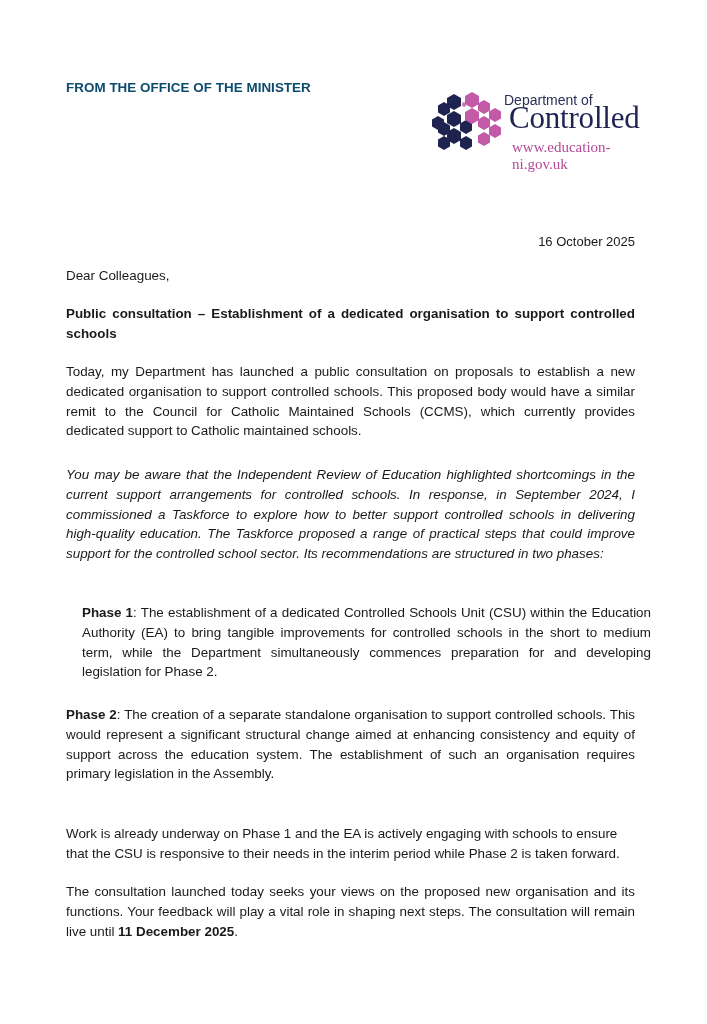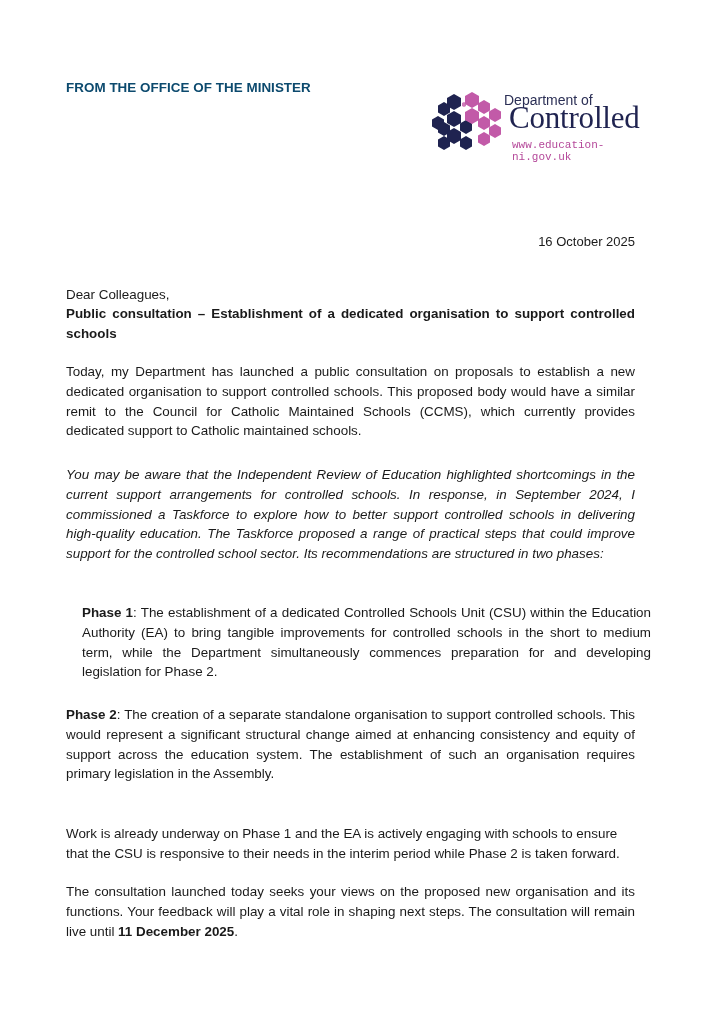--- a/index.html
+++ b/index.html
@@ -57,39 +57,39 @@
       top: 8px;
       font-size: 31px;
       font-family: "Liberation Serif", serif;
       color: #1f2350;
       letter-spacing: -0.2px;
     }
     .logo .url {
       position: absolute;
       left: 80px;
       top: 47px;
-      font-size: 11px;
+      font-size: 15px;
       color: #b5499a;
-      font-family: Liberation Mono, monospace;
+      font-family: Liberation Serif, serif;
     }
     .date {
       position: absolute;
       right: 72px;
       top: 234px;
       font-size: 13px;
     }
     .text {
       position: absolute;
       left: 66px;
       width: 569px;
       font-size: 13.4px;
       line-height: 19.8px;
       text-align: justify;
     }
-    .salutation { top: 266px; margin-top: 19px; }
+    .salutation { top: 266px; }
     .subject { top: 304px; font-weight: bold; }
     .p1 { top: 362px; }
     .p2 { top: 465px; font-style: italic; }
     .p3 { top: 603px; margin-left: 16px; }
     .p4 { top: 705px; }
     .p5 { top: 804px; text-align: left; margin-top: 20px; }
     .p6 { top: 882px; }
     b { font-weight: bold; }
   </style>
 </head>

